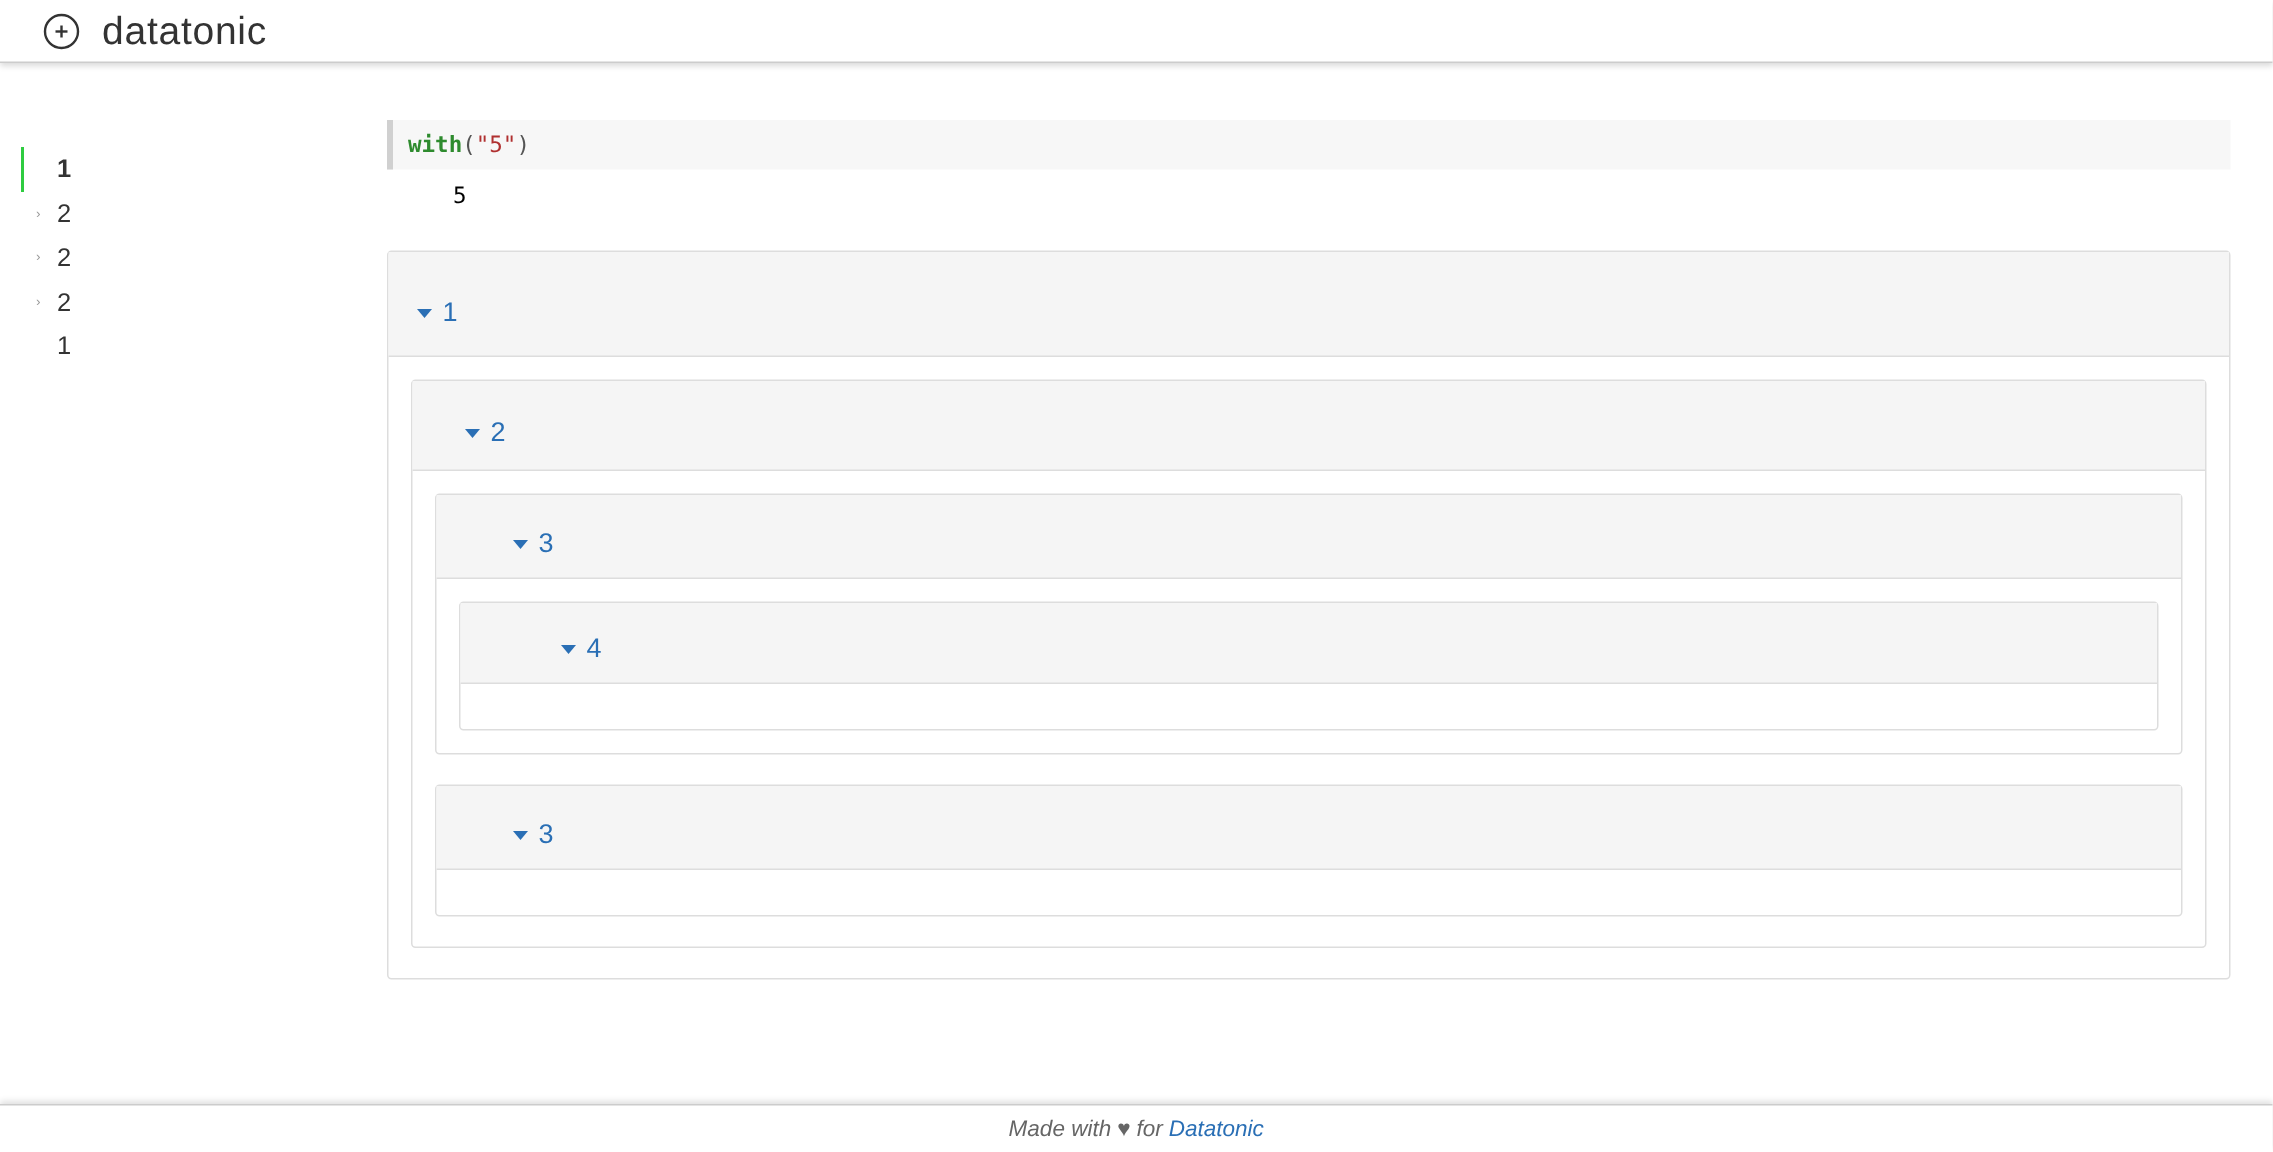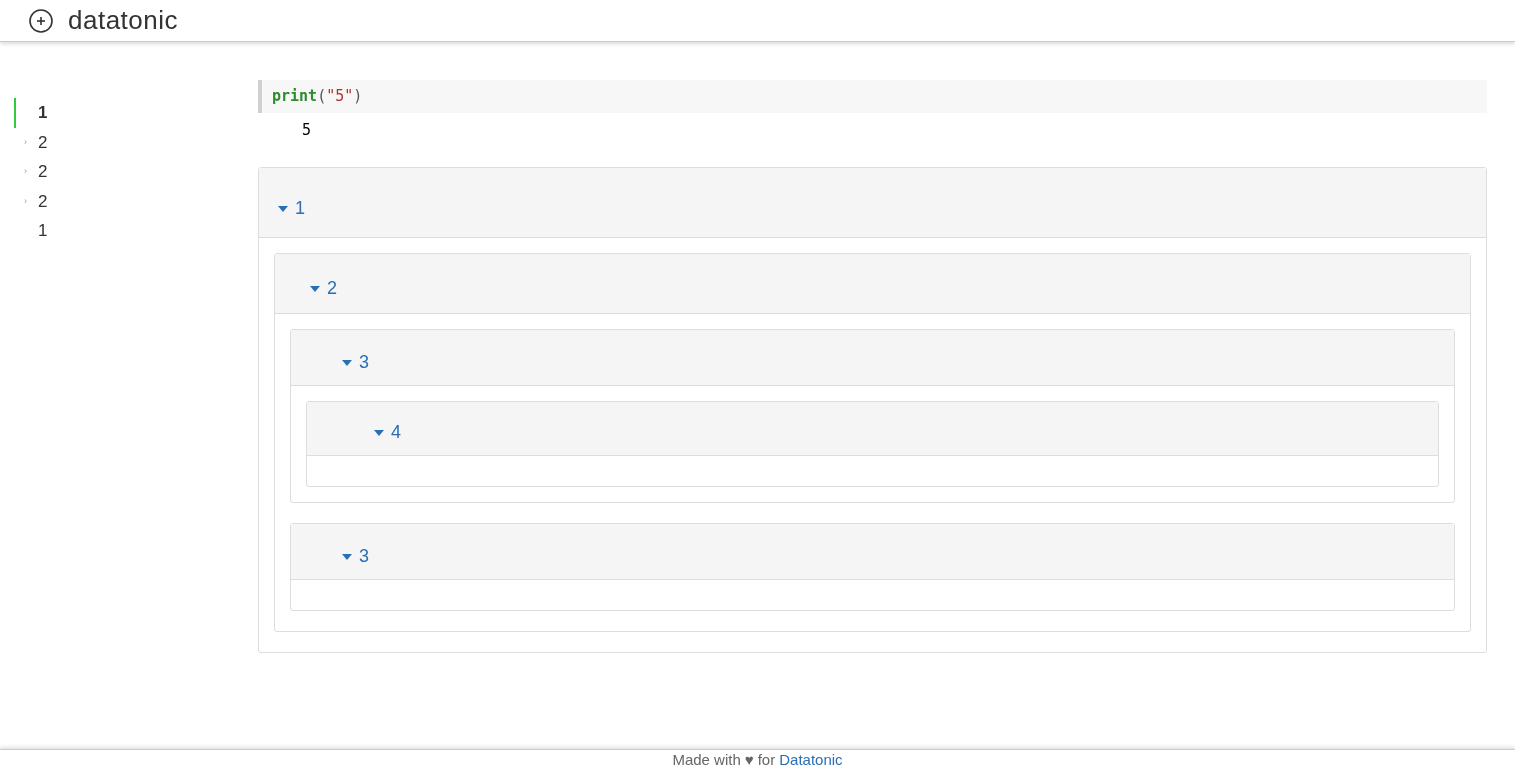--- a/index.html
+++ b/index.html
@@ -164,31 +164,32 @@
     justify-content: center;
   }
   .chevron svg { width: 12px; height: 12px; }
 
   
   .footer {
     position: absolute;
     bottom: 0;
     left: 0;
     right: 0;
-    height: 19px;
+    height: 32px;
     border-top: 1px solid #ccc;
     box-shadow: 0 -2px 4px rgba(0,0,0,0.12);
     display: flex;
     align-items: center;
     justify-content: center;
     font-size: 15px;
     color: #666;
     background: #fff;
     gap: 4px;
     z-index: 10;
+    font-style: italic;
   }
   .footer a {
     color: #2a6fb5;
     text-decoration: none;
   }
   .heart {
     color: #666;
   }
 </style>
 </head>
@@ -228,21 +229,21 @@
     </div>
     <div class="toc-item no-caret">
       <span class="toc-caret">›</span>
       <span>1</span>
     </div>
   </div>
 
   <div class="content">
 
     <div class="code-cell">
-      <span class="tk-func">print</span><span class="tk-punc">(</span><span class="tk-str">"5"</span><span class="tk-punc">)</span>
+      <span class="tk-func">with</span><span class="tk-punc">(</span><span class="tk-str">"5"</span><span class="tk-punc">)</span>
     </div>
     <div class="cell-output">5</div>
 
     <div class="panel">
       <div class="panel-header">
         <div class="ph-inner ph-d1">
           <span class="chevron">
             <svg viewBox="0 0 12 12">
                 <path d="M1 3 L6 9 L11 3 Z" fill="#2a6fb5"></path>
               </svg>

